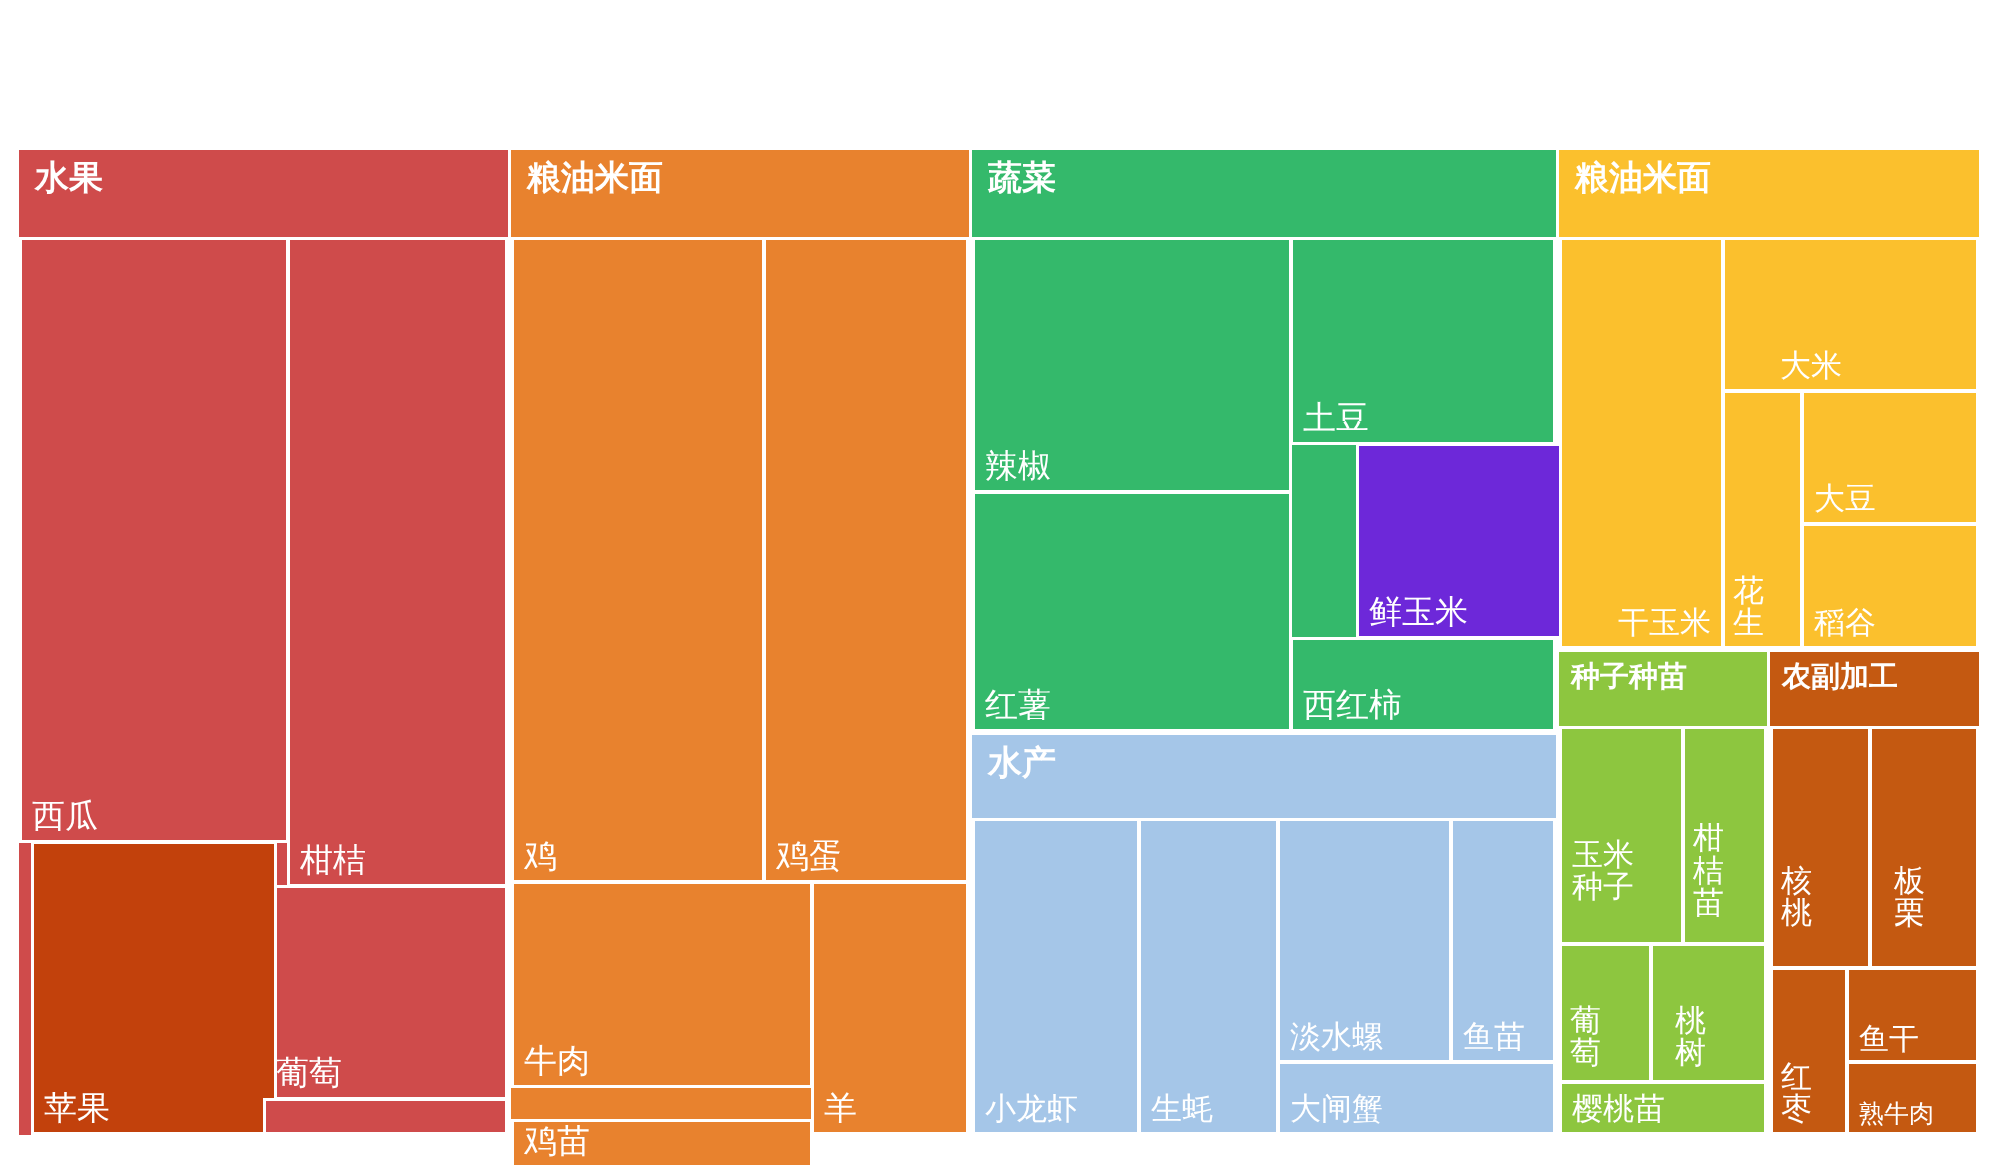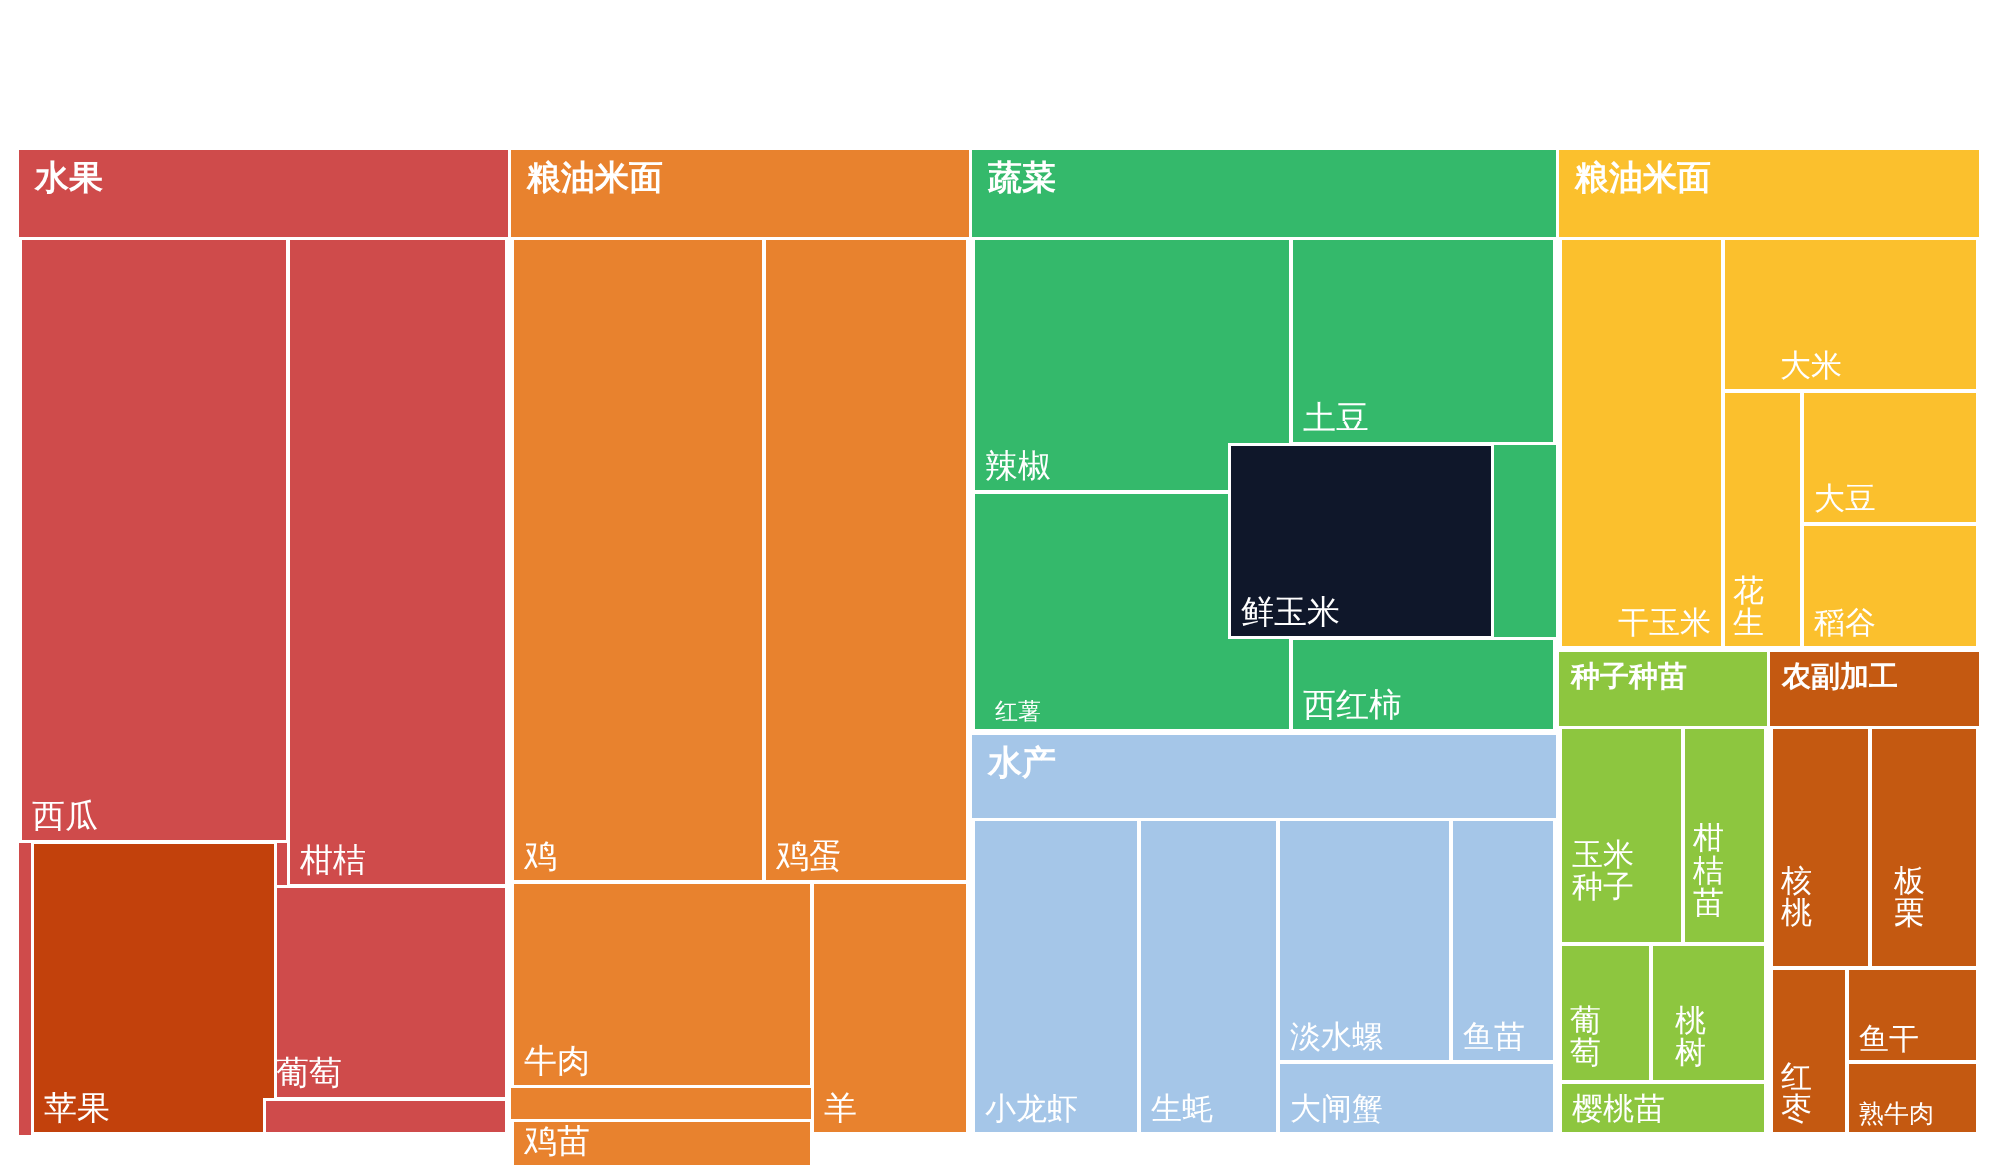--- a/index.html
+++ b/index.html
@@ -102,26 +102,26 @@
       <span class="leaf-label" style="font-size:33px;">羊</span>
     </div>
 
     <div class="group" style="left:953px; top:0px; width:584px; height:582px; background:#34B96B;">
       <div class="group-header" style="font-size:34px;">蔬菜</div>
     </div>
     <div class="leaf" style="left:953px; top:87px; width:320px; height:256px; background:#34B96B;">
       <span class="leaf-label" style="font-size:33px;">辣椒</span>
     </div>
     <div class="leaf" style="left:953px; top:341px; width:320px; height:241px; background:#34B96B;">
-      <span class="leaf-label" style="font-size:23px;margin-left:10px;">红薯</span>
+      <span class="leaf-label" style="font-size:33px;">红薯</span>
     </div>
     <div class="leaf" style="left:1271px; top:87px; width:266px; height:208px; background:#34B96B;">
       <span class="leaf-label" style="font-size:33px;">土豆</span>
     </div>
-    <div class="leaf" style="left:1209px; top:293px; width:266px; height:196px; background:#0f172a;">
+    <div class="leaf" style="left:1337px; top:293px; width:266px; height:196px; background:#6d28d9;">
       <span class="leaf-label" style="font-size:33px;">鲜玉米</span>
     </div>
     <div class="leaf" style="left:1271px; top:487px; width:266px; height:95px; background:#34B96B;">
       <span class="leaf-label" style="font-size:33px;">西红柿</span>
     </div>
 
     <div class="group" style="left:953px; top:585px; width:584px; height:400px; background:#A5C6E8;">
       <div class="group-header" style="font-size:34px;">水产</div>
     </div>
     <div class="leaf" style="left:953px; top:668px; width:168px; height:317px; background:#A5C6E8;">

